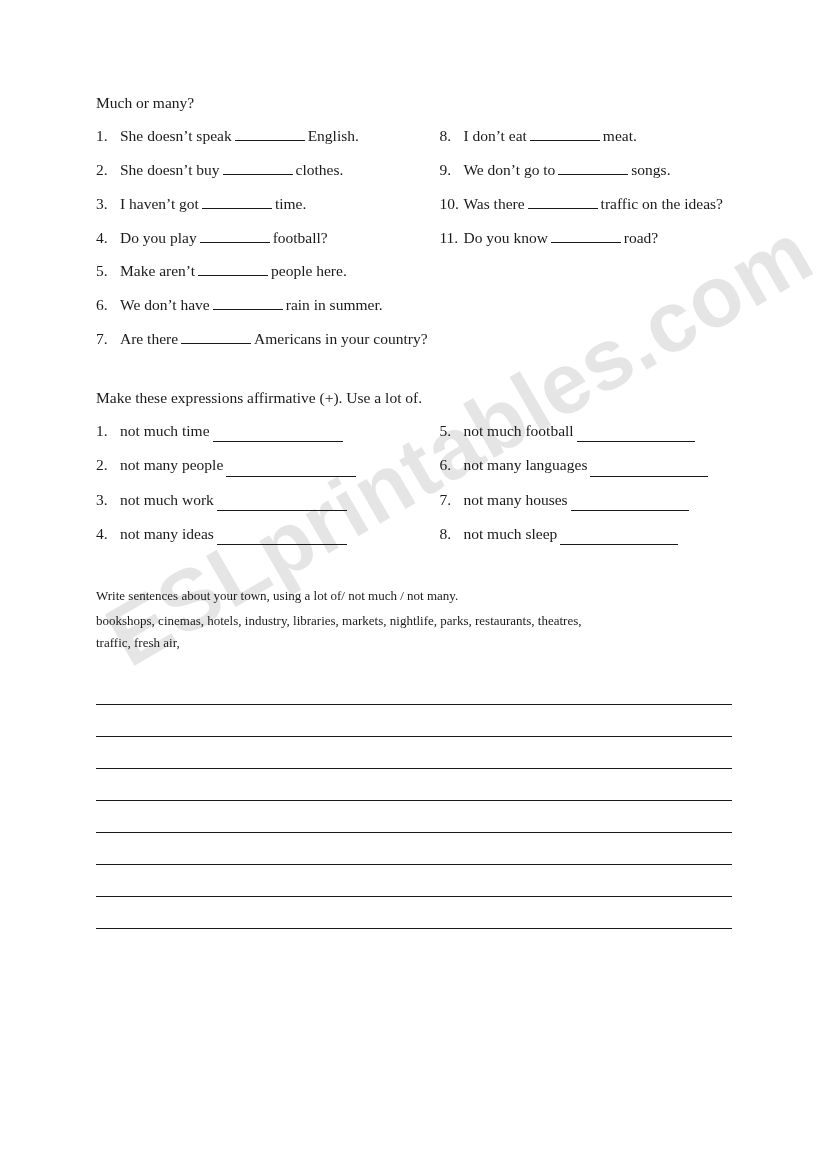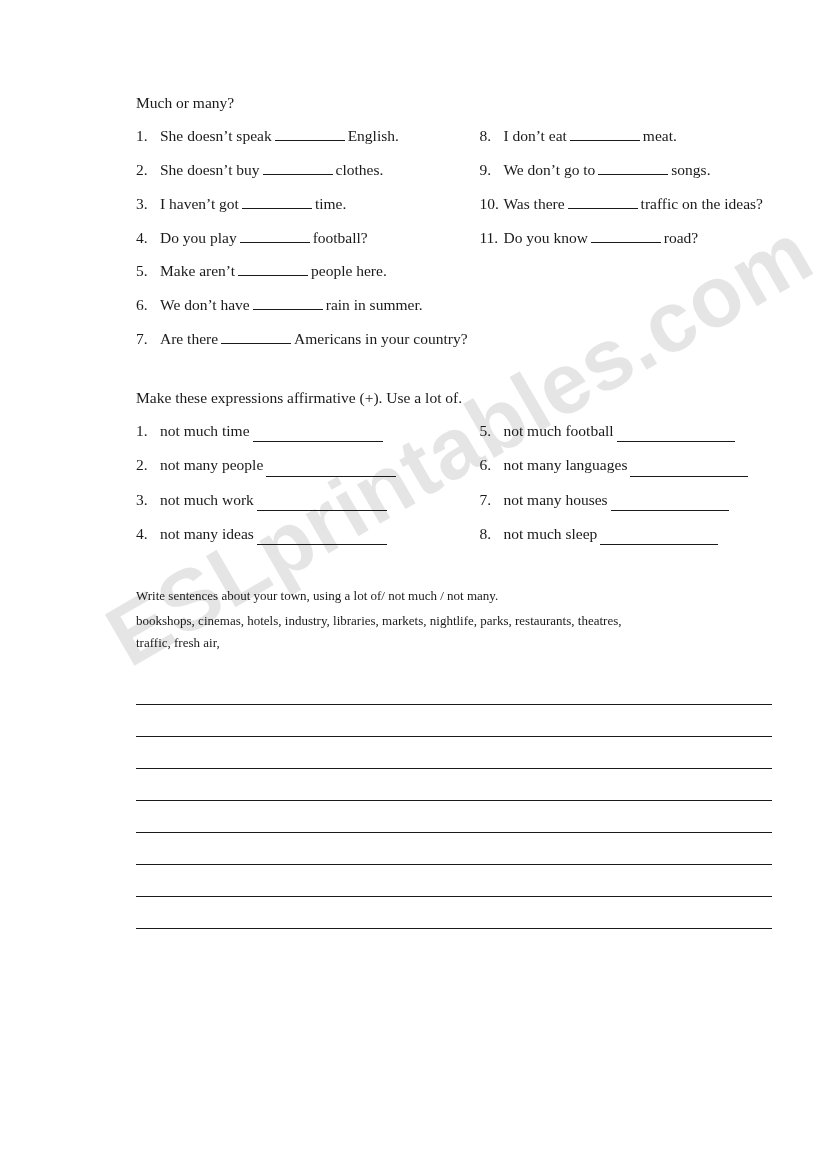--- a/index.html
+++ b/index.html
@@ -41,21 +41,20 @@
     white-space: nowrap;
     letter-spacing: 1px;
   }
 
   .content {
     position: absolute;
     left: 96px;
     top: 92px;
     width: 636px;
     z-index: 10;
-    margin-left: 40px;
   }
 
   .section-title {
     font-size: 15.5px;
     line-height: 1.45;
     margin-bottom: 10px;
   }
 
   .two-col {
     display: flex;

